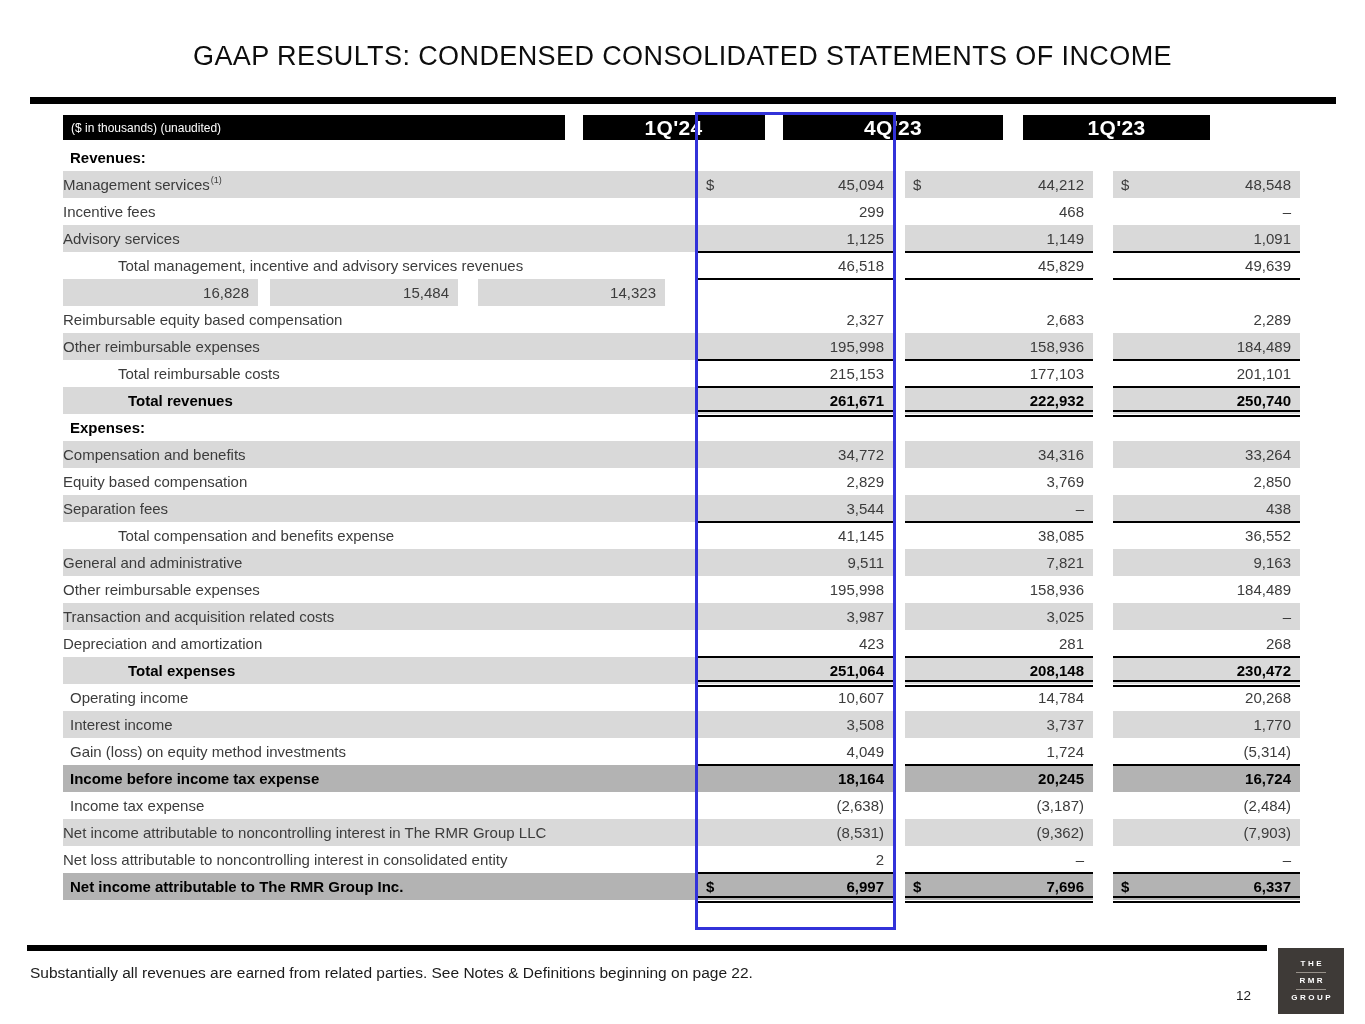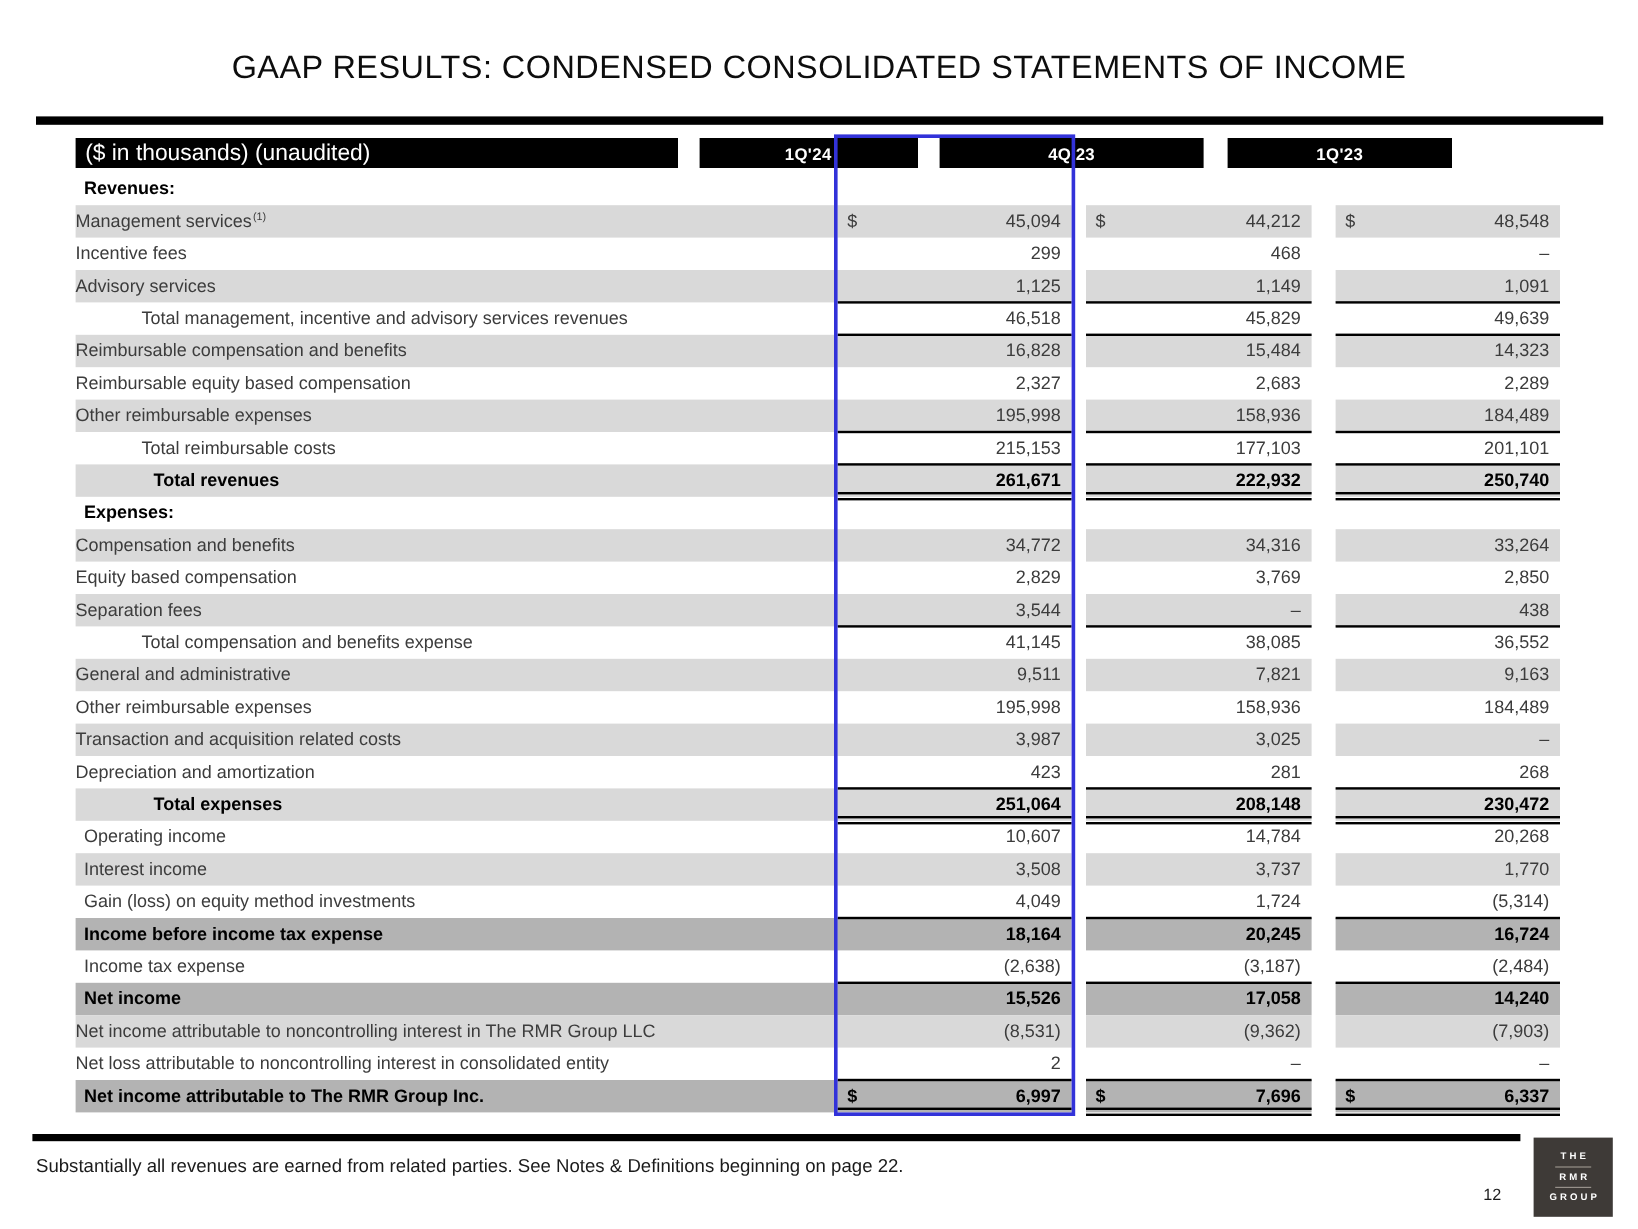--- a/index.html
+++ b/index.html
@@ -19,32 +19,32 @@
     font-size:27px;font-weight:400;letter-spacing:.4px;color:#0d0d0d;
   }
   .title-rule{position:absolute;left:30px;top:97px;width:1306px;height:7px;background:var(--ink);}
 
   .table-wrap{position:absolute;left:63px;top:114px;width:1237px;}
 
   
   .hdr-row{display:flex;height:30px;align-items:flex-start;position:relative;}
   .hdr-label-bar{
     width:502px;height:25px;margin-top:1px;background:var(--ink);color:#fff;
-    font-size:19px;display:flex;align-items:center;padding-left:8px;box-sizing:border-box;
+    font-size:12px;display:flex;align-items:center;padding-left:8px;box-sizing:border-box;
   }
   .hdr-spacer{width:11px;}
   .hdr-cell{display:flex;justify-content:center;align-items:flex-start;box-sizing:border-box;}
   .hc1{width:195px;}
   .hg1{width:12px;}
   .hc2{width:220px;}
   .hg2{width:20px;}
   .hc3{width:187px;}
   .hdr-bar{
     height:25px;margin-top:1px;background:var(--ink);color:#fff;
-    font-size:14px;font-weight:700;display:flex;align-items:center;justify-content:center;
+    font-size:21px;font-weight:700;display:flex;align-items:center;justify-content:center;
     letter-spacing:.3px;
   }
   .hc1 .hdr-bar{width:182px;}
   .hc2 .hdr-bar,.hc3 .hdr-bar{width:100%;}
 
   
   .row{display:flex;height:27px;font-size:15px;color:#3c3c3c;}
   .row.bold{font-weight:700;color:#000;}
   .lab{width:635px;display:flex;align-items:center;box-sizing:border-box;white-space:nowrap;}
   .ind0{padding-left:7px;}
@@ -209,24 +209,20 @@
           <span class="num">45,829</span>
         </div>
     <div class="g2"></div>
     <div class="val v3 rt rb1">
           <span class="dollar"></span>
           <span class="num">49,639</span>
         </div>
   </div>
 
   <div class="row bg-shaded">
-    <div class="lab ind1">
-          <span class="lab-text">Reimbursable compensation and benefits</span>
-          <span class="sup"></span>
-        </div>
     <div class="val v1">
           <span class="dollar"></span>
           <span class="num">16,828</span>
         </div>
     <div class="g1"></div>
     <div class="val v2">
           <span class="dollar"></span>
           <span class="num">15,484</span>
         </div>
     <div class="g2"></div>
@@ -628,40 +624,20 @@
           <span class="dollar"></span>
           <span class="num">(3,187)</span>
         </div>
     <div class="g2"></div>
     <div class="val v3">
           <span class="dollar"></span>
           <span class="num">(2,484)</span>
         </div>
   </div>
 
-  <div class="row bg-highlight bold">
-    <div class="lab ind0">
-          <span class="lab-text">Net income</span>
-          <span class="sup"></span>
-        </div>
-    <div class="val v1 rt">
-          <span class="dollar"></span>
-          <span class="num">15,526</span>
-        </div>
-    <div class="g1"></div>
-    <div class="val v2 rt">
-          <span class="dollar"></span>
-          <span class="num">17,058</span>
-        </div>
-    <div class="g2"></div>
-    <div class="val v3 rt">
-          <span class="dollar"></span>
-          <span class="num">14,240</span>
-        </div>
-  </div>
 
   <div class="row bg-shaded">
     <div class="lab ind1">
           <span class="lab-text">Net income attributable to noncontrolling interest in The RMR Group LLC</span>
           <span class="sup"></span>
         </div>
     <div class="val v1">
           <span class="dollar"></span>
           <span class="num">(8,531)</span>
         </div>

